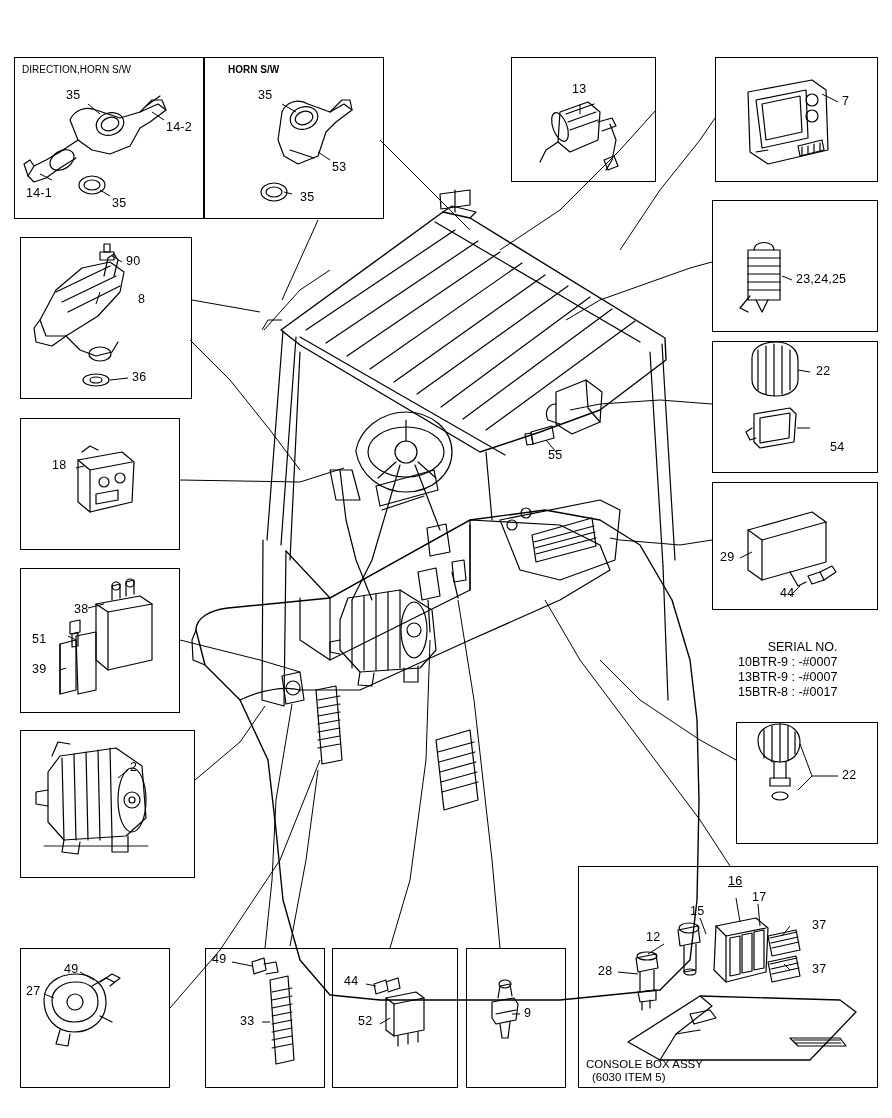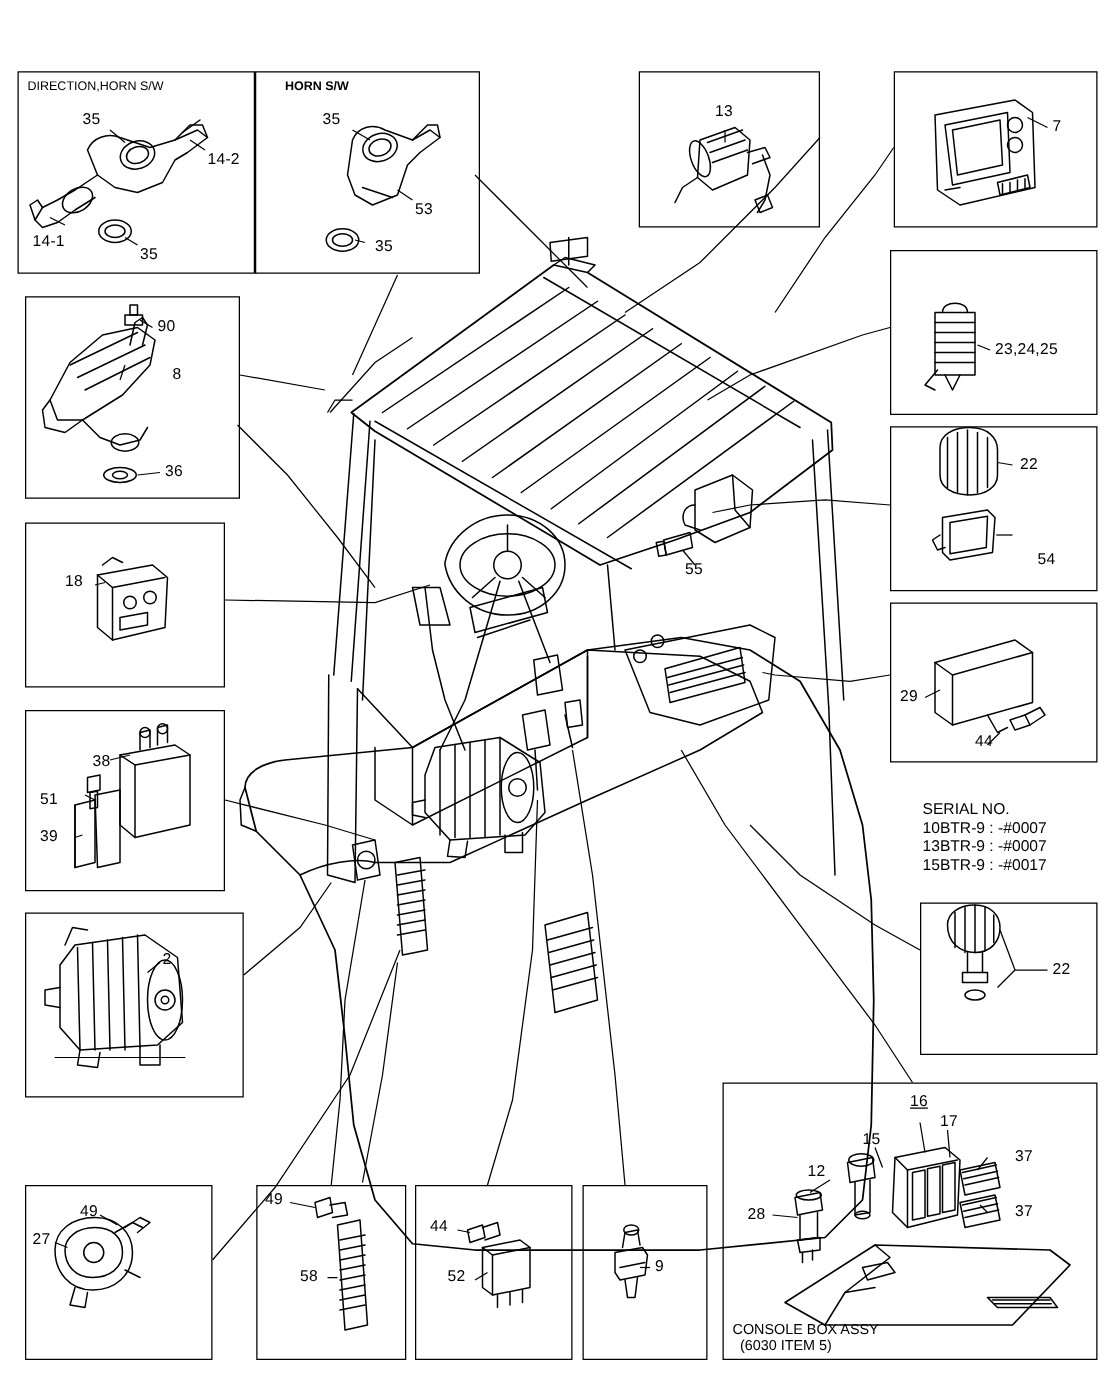--- a/index.html
+++ b/index.html
@@ -2,21 +2,21 @@
 <html><head>
 <meta charset="utf-8">
 <style>
   html,body{margin:0;padding:0;background:#ffffff;}
   body{font-family:"Liberation Sans", sans-serif;color:#000;}
   #page{position:relative;width:892px;height:1118px;overflow:hidden;background:#fff;}
   .frame{position:absolute;border:1.5px solid #000;box-sizing:border-box;background:#fff;}
   .lbl{position:absolute;font-size:12.5px;letter-spacing:.2px;white-space:nowrap;}
   .title{position:absolute;font-size:10px;white-space:nowrap;}
   svg.overlay{position:absolute;left:0;top:0;width:892px;height:1118px;pointer-events:none;}
-  .serial{position:absolute;font-size:12.5px;line-height:15px;white-space:nowrap;}
+  .serial{position:absolute;font-size:12.5px;line-height:15px;white-space:nowrap;text-align:right;}
   .console-cap{position:absolute;font-size:11.5px;line-height:13px;white-space:nowrap;}
 </style>
 </head>
 <body>
 
 <div id="page">
 
   <div class="frame" style="left:14px;top:57px;width:190px;height:162px;"></div>
   <div class="frame" style="left:204px;top:57px;width:180px;height:162px;"></div>
   <div class="frame" style="left:511px;top:57px;width:145px;height:125px;"></div>
@@ -395,31 +395,31 @@
   <div class="lbl" style="left:780px;top:586px;">44</div>
 
   <div class="lbl" style="left:74px;top:592px;margin-top:10px;">38</div>
   <div class="lbl" style="left:32px;top:632px;">51</div>
   <div class="lbl" style="left:32px;top:662px;">39</div>
 
   <div class="serial" style="left:738px;top:640px;">
     <span>SERIAL NO.</span><br>
     <span>10BTR-9 : -#0007</span><br>
     <span>13BTR-9 : -#0007</span><br>
-    <span>15BTR-9 : -#0017</span>
+    <span>15BTR-8 : -#0017</span>
   </div>
 
   <div class="lbl" style="left:842px;top:768px;">22</div>
   <div class="lbl" style="left:130px;top:760px;">2</div>
 
   <div class="lbl" style="left:64px;top:962px;">49</div>
   <div class="lbl" style="left:26px;top:984px;">27</div>
 
   <div class="lbl" style="left:212px;top:952px;">49</div>
-  <div class="lbl" style="left:240px;top:1014px;">58</div>
+  <div class="lbl" style="left:240px;top:1014px;">33</div>
 
   <div class="lbl" style="left:344px;top:974px;">44</div>
   <div class="lbl" style="left:358px;top:1014px;">52</div>
 
   <div class="lbl" style="left:524px;top:1006px;">9</div>
 
   <div class="lbl" style="left:728px;top:874px;text-decoration:underline;">16</div>
   <div class="lbl" style="left:752px;top:890px;">17</div>
   <div class="lbl" style="left:690px;top:904px;">15</div>
   <div class="lbl" style="left:812px;top:918px;">37</div>

